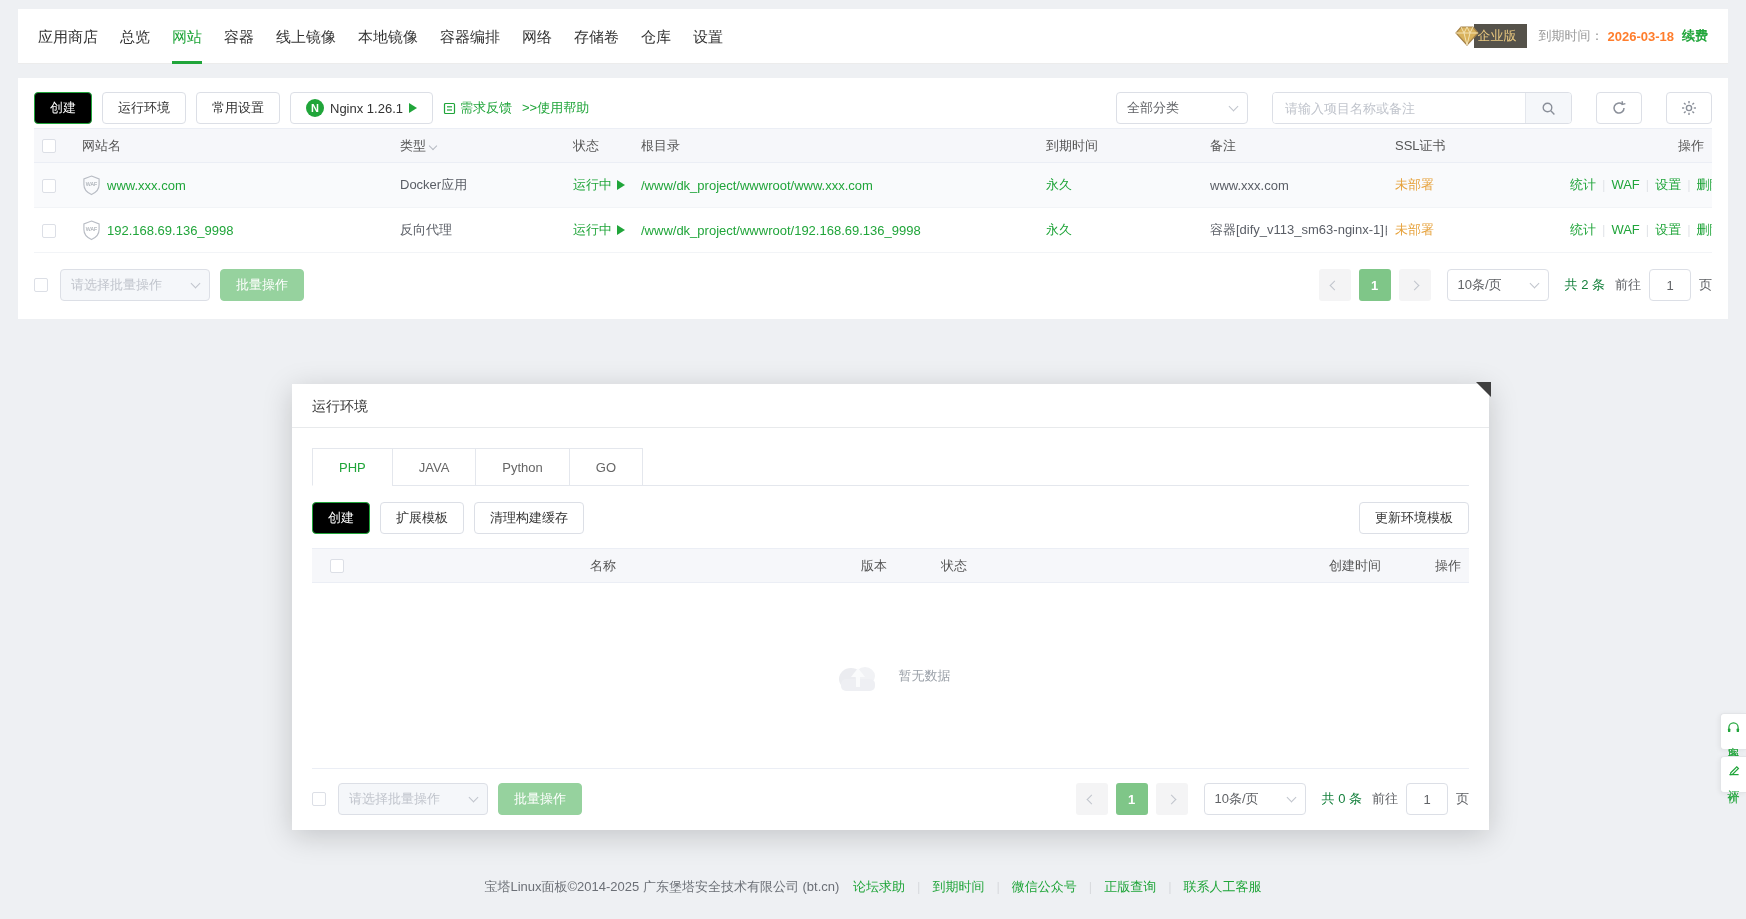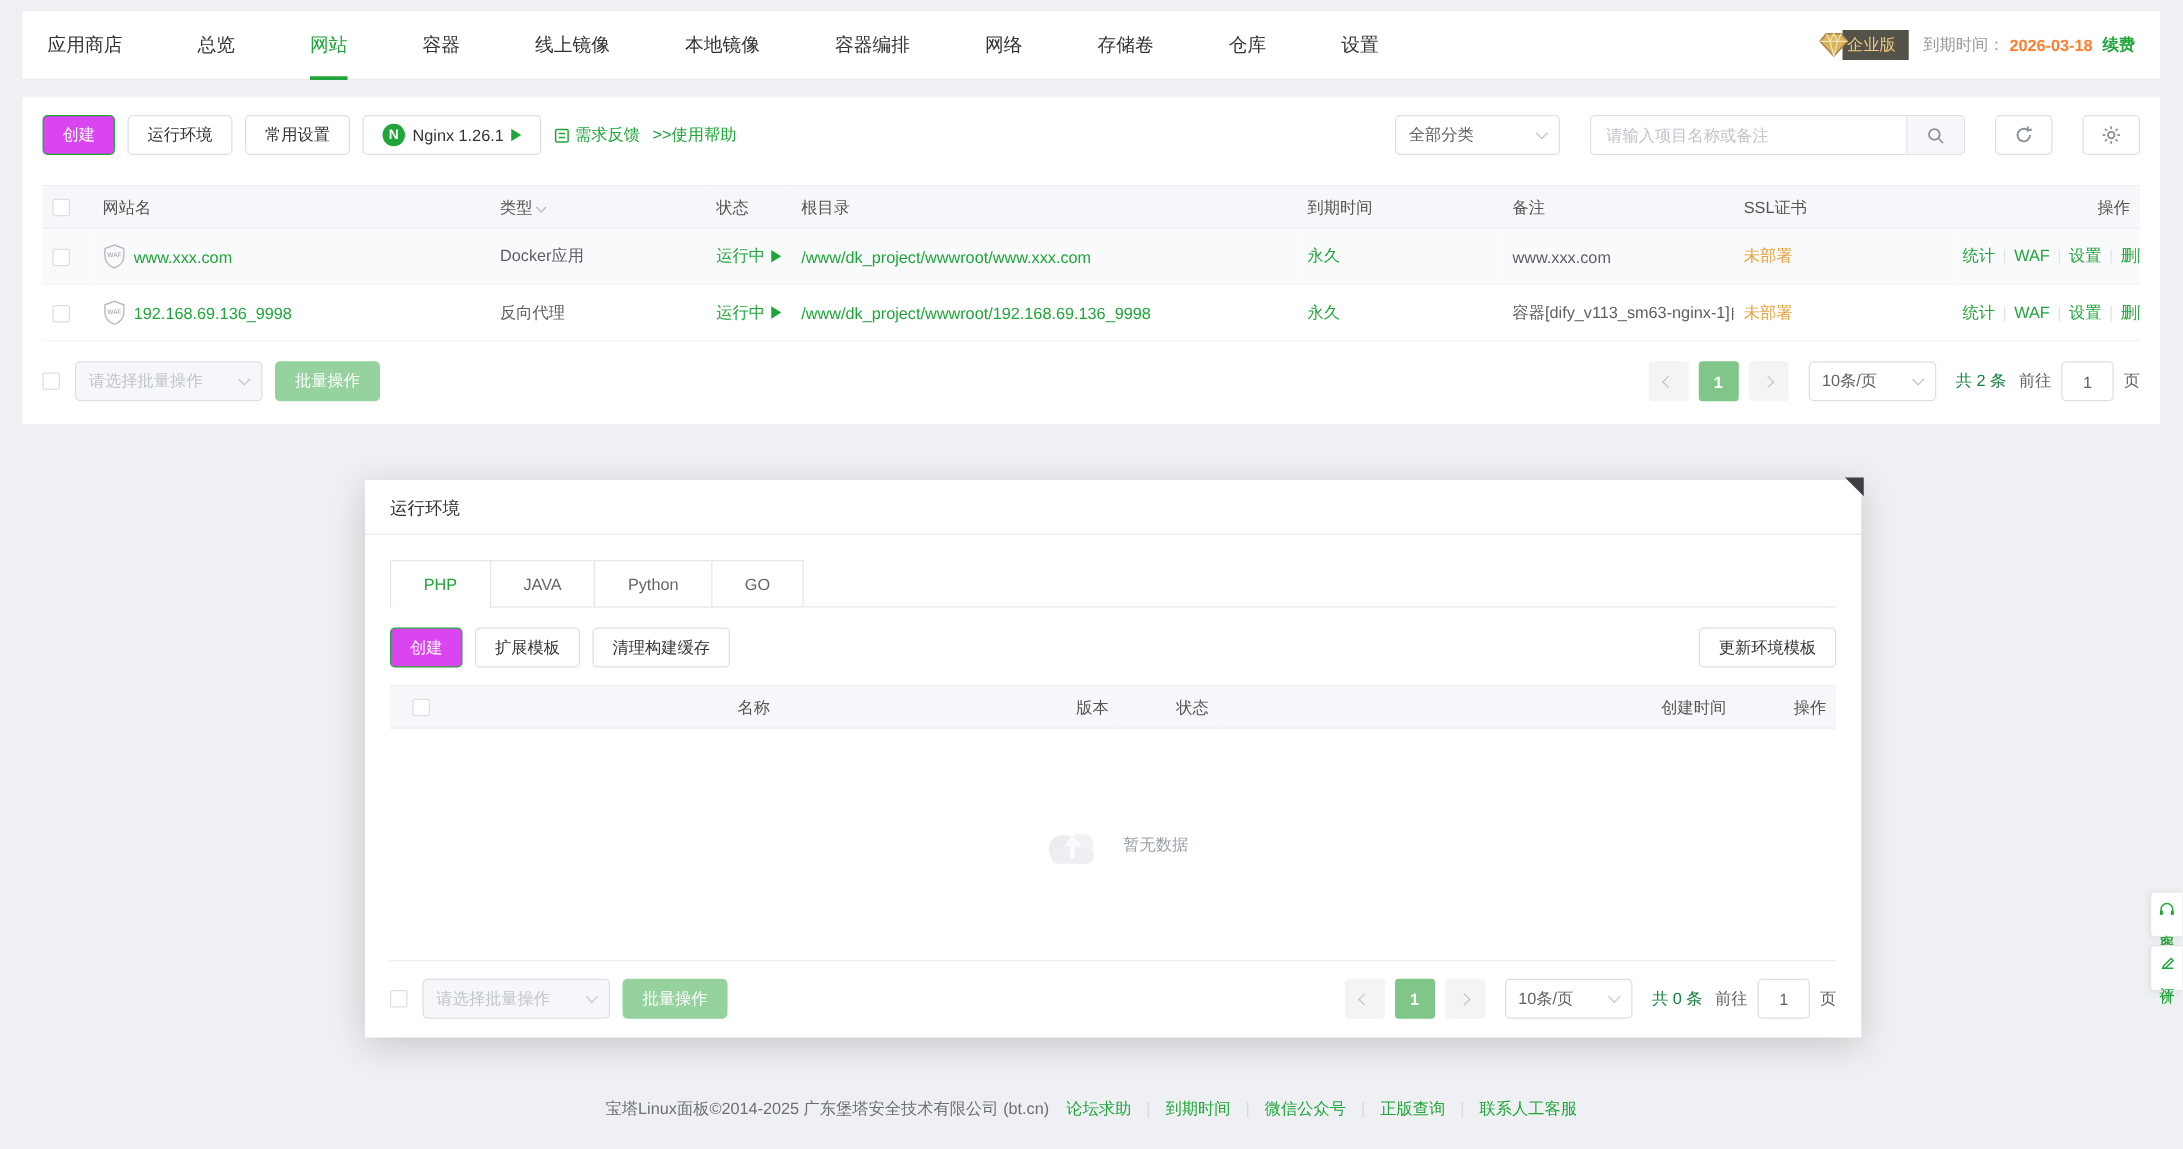--- a/index.html
+++ b/index.html
@@ -9,21 +9,21 @@
     font-family: "Liberation Sans", "DejaVu Sans", sans-serif;
     font-size: 13px; color: #333;
     position: relative; overflow: hidden;
   }
   
   .navbar {
     margin: 9px 18px 0; height: 55px; background: #fff;
     display: flex; align-items: center; padding: 0 20px;
     border-bottom: 1px solid #ececec;
   }
-  .nav-items { display: flex; gap: 60px; font-size: 15px; }
+  .nav-items { display: flex; gap: 22px; font-size: 15px; }
   .nav-item { height: 55px; line-height: 55px; cursor: pointer; position: relative; color: #333; }
   .nav-item.active { color: #20a53a; }
   .nav-item.active::after {
     content:""; position:absolute; left:50%; transform:translateX(-50%);
     bottom:0; width:30px; height:3px; background:#20a53a;
   }
   .nav-right { margin-left: auto; display: flex; align-items: center; font-size: 13px; }
   .vip-wrap { display: flex; align-items: center; }
   .vip-badge { background:#55524a; color:#e9c87f; padding:3px 10px 3px 4px; font-size:13px; margin-left:-6px; }
   .expire-label { color:#999; margin-left:12px; }
@@ -31,21 +31,21 @@
   .renew { color:#20a53a; font-weight:bold; cursor:pointer; }
 
   
   .main-card { margin: 14px 18px 0; background:#fff; padding: 14px 16px 18px; }
   .toolbar { display:flex; align-items:center; }
   .btn {
     height: 32px; padding: 0 15px; border: 1px solid #dcdfe6; background: #fff;
     border-radius: 4px; font-size: 13px; color: #333;
     display: inline-flex; align-items: center; gap: 6px; cursor: pointer; white-space: nowrap;
   }
-  .btn-primary { background:#d946ef; border-color:#20a53a; color:#fff; }
+  .btn-primary { background:#000000; border-color:#20a53a; color:#fff; }
   .btn-primary-light { background:#96d29e; border-color:#96d29e; color:#fff; }
   .mr10 { margin-right: 10px; }
   .link-green { color:#20a53a; cursor:pointer; font-size:13px; display:inline-flex; align-items:center; gap:4px; }
   .toolbar-right { margin-left:auto; display:flex; align-items:center; gap:24px; }
   .select {
     height:32px; border:1px solid #dcdfe6; border-radius:4px; background:#fff;
     display:flex; align-items:center; justify-content:space-between;
     padding:0 10px; color:#606266; cursor:pointer; font-size:13px;
   }
   .select.disabled { background:#f5f7fa; color:#c0c4cc; }
@@ -56,21 +56,21 @@
   .chev-sort { display:inline-block; width:6px; height:6px; border-color:#b6bac2; margin-left:4px; margin-bottom:1px; }
   .search-group { display:flex; height:32px; width:300px; border:1px solid #dcdfe6; border-radius:4px; overflow:hidden; background:#fff; }
   .search-input { flex:1; border:none; outline:none; padding:0 12px; font-size:13px; color:#333; font-family:inherit; }
   .search-input::placeholder { color:#c0c4cc; }
   .search-btn { width:46px; background:#f5f7fa; border-left:1px solid #e4e7ed; display:flex; align-items:center; justify-content:center; cursor:pointer; }
   .icon-btn { width:46px; height:32px; border:1px solid #dcdfe6; border-radius:4px; background:#fff;
               display:flex; align-items:center; justify-content:center; cursor:pointer; }
 
   
   table { border-collapse: collapse; table-layout: fixed; }
-  .site-table { width:100%; margin-top:24px; font-size:13px; }
+  .site-table { width:100%; margin-top:4px; font-size:13px; }
   .site-table th {
     height:34px; background:#f6f7fa; border-top:1px solid #ebeef5; border-bottom:1px solid #ebeef5;
     font-weight:normal; color:#555; text-align:left; padding:0 8px; white-space:nowrap;
   }
   .site-table td { height:45px; padding:0 8px; border-bottom:1px solid #f2f4f7; white-space:nowrap; overflow:hidden; }
   tr.striped td { background:#f9fafc; }
   .cb { width:14px; height:14px; border:1px solid #dcdfe6; border-radius:2px; background:#fff; display:inline-block; vertical-align:middle; cursor:pointer; flex:none; }
   .site-name { display:flex; align-items:center; gap:6px; color:#20a53a; cursor:pointer; }
   .green-link { color:#20a53a; cursor:pointer; }
   .gray-text { color:#5a5e66; }

